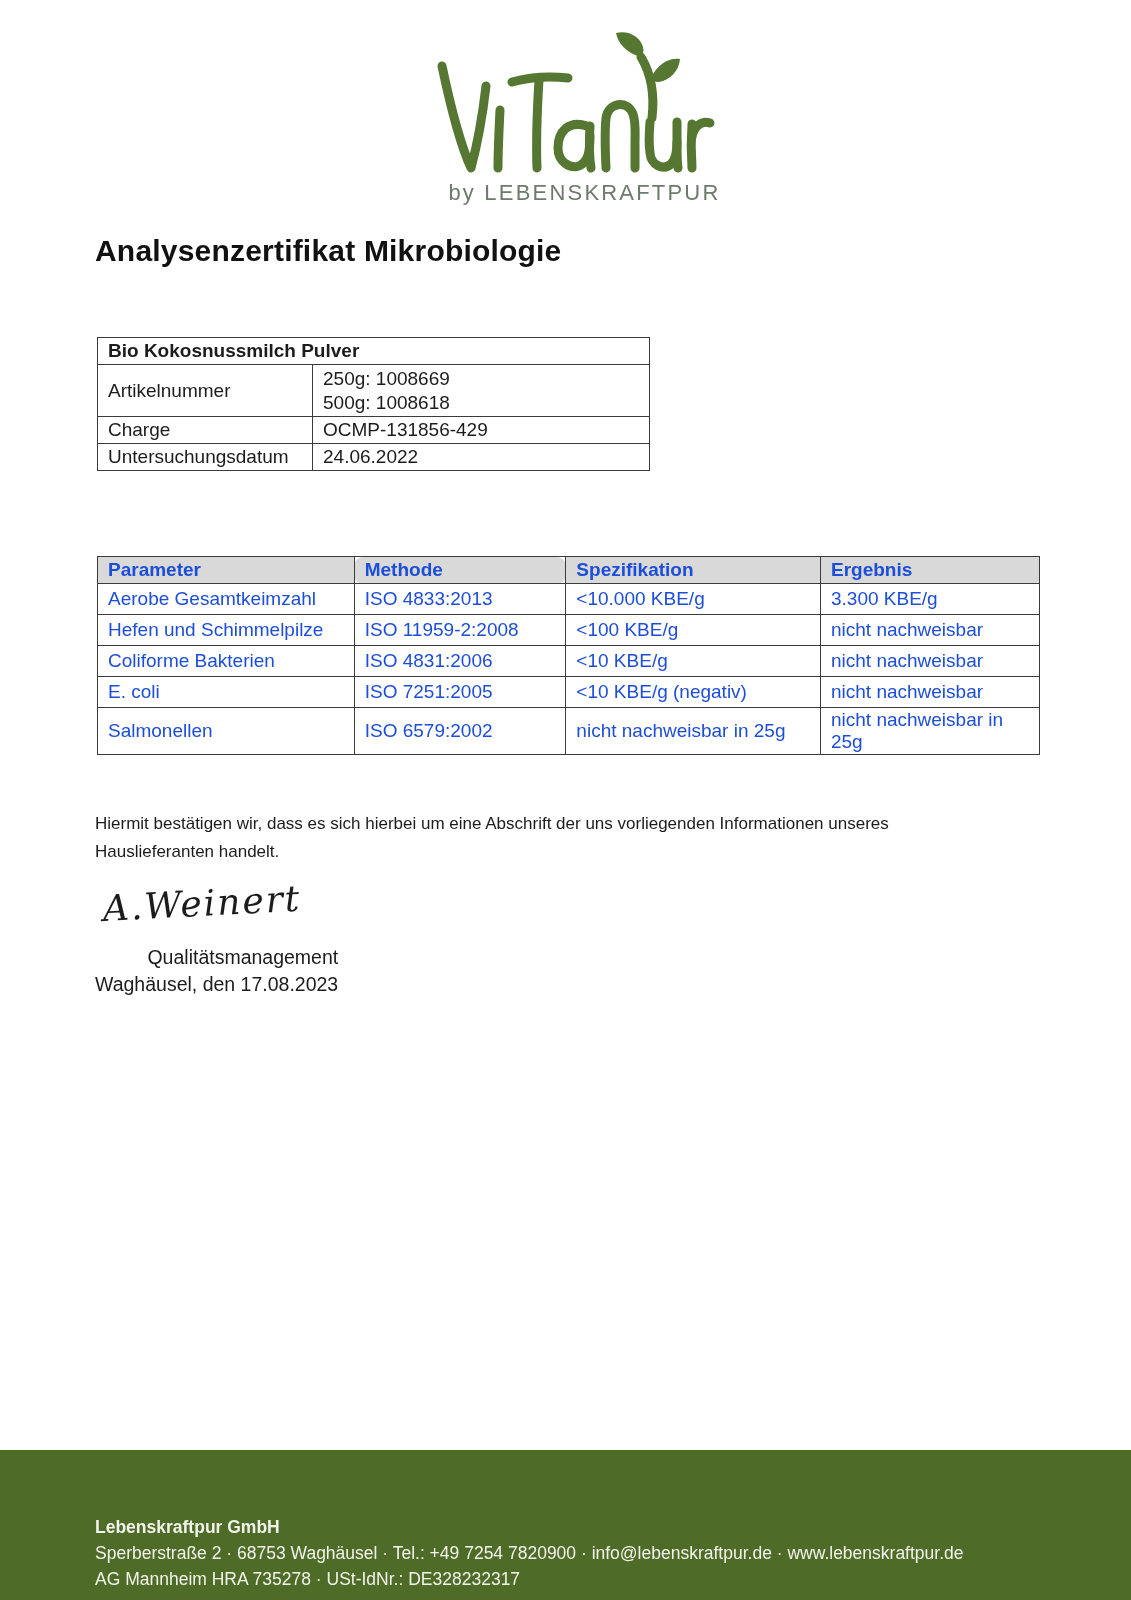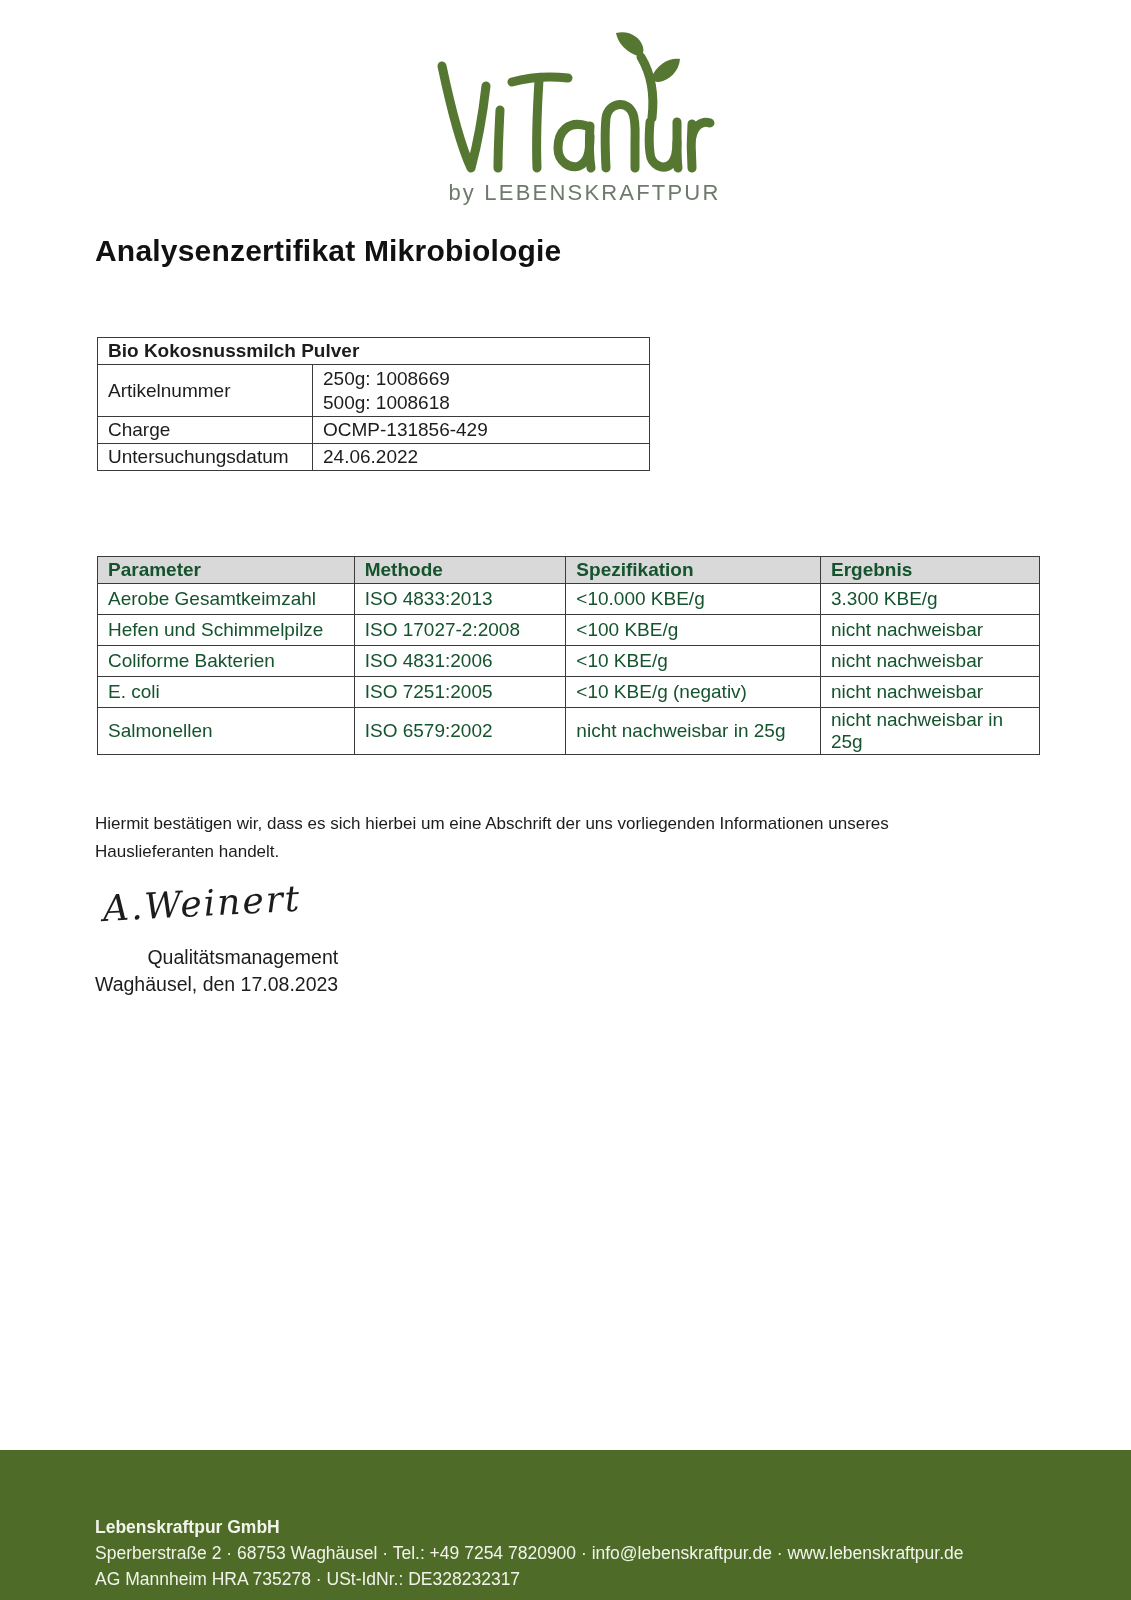--- a/index.html
+++ b/index.html
@@ -43,30 +43,30 @@
   .info-table .col-label { width:215px; }
   .info-table .r-head td { height:27px; font-weight:bold; }
   .info-table .r-tall td { height:52px; }
   .info-table .r-std td { height:27px; }
   .two-line div { line-height:24px; }
 
   
   .results-table {
     position:absolute; left:97px; top:556px;
     width:943px; border-collapse:collapse;
-    font-size:19px; color:#14532d;padding-left:28px;
+    font-size:19px; color:#1d4ed8;padding-left:28px;
   }
   .results-table th, .results-table td {
     border:1.6px solid #3b3b3b;
     padding:1px 10px; text-align:left; vertical-align:middle;
   }
   .results-table th { background:#d9d9d9; font-weight:bold; height:27px; }
   .results-table td { height:31px; }
   .results-table .c1 { width:245px; }
-  .results-table .c2 { width:202px; }
+  .results-table .c2 { width:202px;border-radius:9px; }
   .results-table .c3 { width:243px; }
   .results-table .c4 { width:209px; }
 
   
   .confirmation {
     position:absolute; left:95px; top:810px;
     font-size:17px; line-height:28px; color:#1c1c1c;
   }
 
   
@@ -162,21 +162,21 @@
       <th class="c4">Ergebnis</th>
     </tr>
     <tr>
       <td>Aerobe Gesamtkeimzahl</td>
       <td>ISO 4833:2013</td>
       <td>&lt;10.000 KBE/g</td>
       <td>3.300 KBE/g</td>
     </tr>
     <tr>
       <td>Hefen und Schimmelpilze</td>
-      <td>ISO 17027-2:2008</td>
+      <td>ISO 11959-2:2008</td>
       <td>&lt;100 KBE/g</td>
       <td>nicht nachweisbar</td>
     </tr>
     <tr>
       <td>Coliforme Bakterien</td>
       <td>ISO 4831:2006</td>
       <td>&lt;10 KBE/g</td>
       <td>nicht nachweisbar</td>
     </tr>
     <tr>

